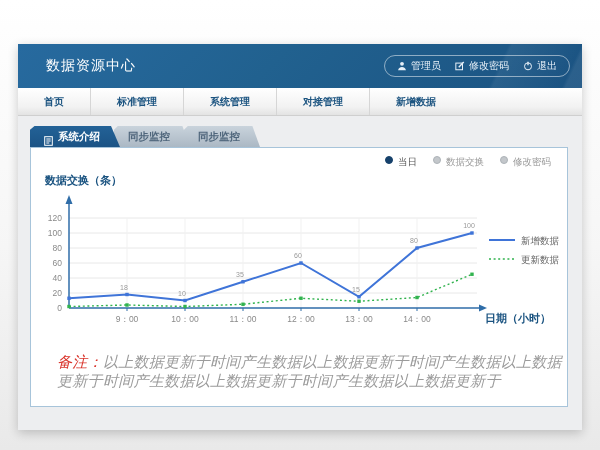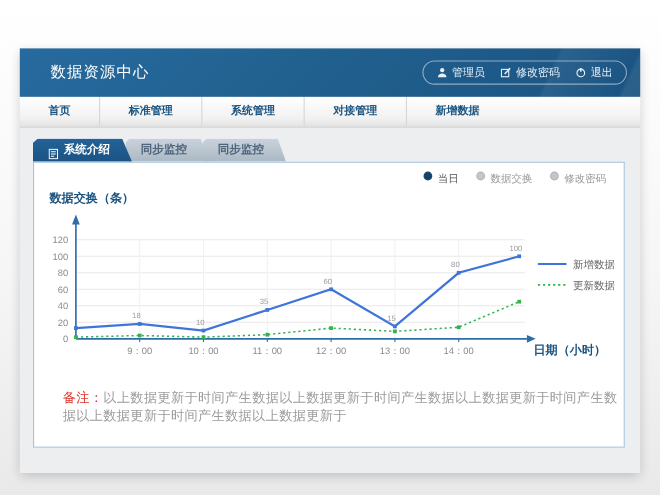--- a/index.html
+++ b/index.html
@@ -45,21 +45,21 @@
   .tab .tab-icon { width:9px; height:10px; display:inline-block; }
 
   .panel { position:relative; background:#fff; border:1px solid #a7c4da; height:260px; }
   .radio-row { position:absolute; right:16px; top:8px; display:flex; gap:16px; align-items:center; }
   .radio-item { display:flex; align-items:flex-start; gap:5px; font-size:9.5px; color:#999; cursor:pointer; }
   .radio-item .dot { width:8px; height:8px; border-radius:50%; background:#c3c7cb; border:1px solid #adb3b8; }
   .radio-item.selected { color:#555; }
   .radio-item.selected .dot { background:#16416b; border-color:#16416b; }
 
   .chart-wrap { position:absolute; left:0; top:20px; width:538px; height:172px; }
-  .note { position:absolute; left:26px; top:205px; font-size:12px; color:#9b9b9b; letter-spacing:.3px; }
+  .note { position:absolute; left:26px; top:205px; font-size:15px; color:#9b9b9b; letter-spacing:.3px;font-style:italic; }
   .note .note-prefix { color:#d9342b; }
 </style>
 </head>
 <body>
 
 <div class="window">
 
   <div class="header">
     <div class="app-title">数据资源中心</div>
     <div class="userbar">

